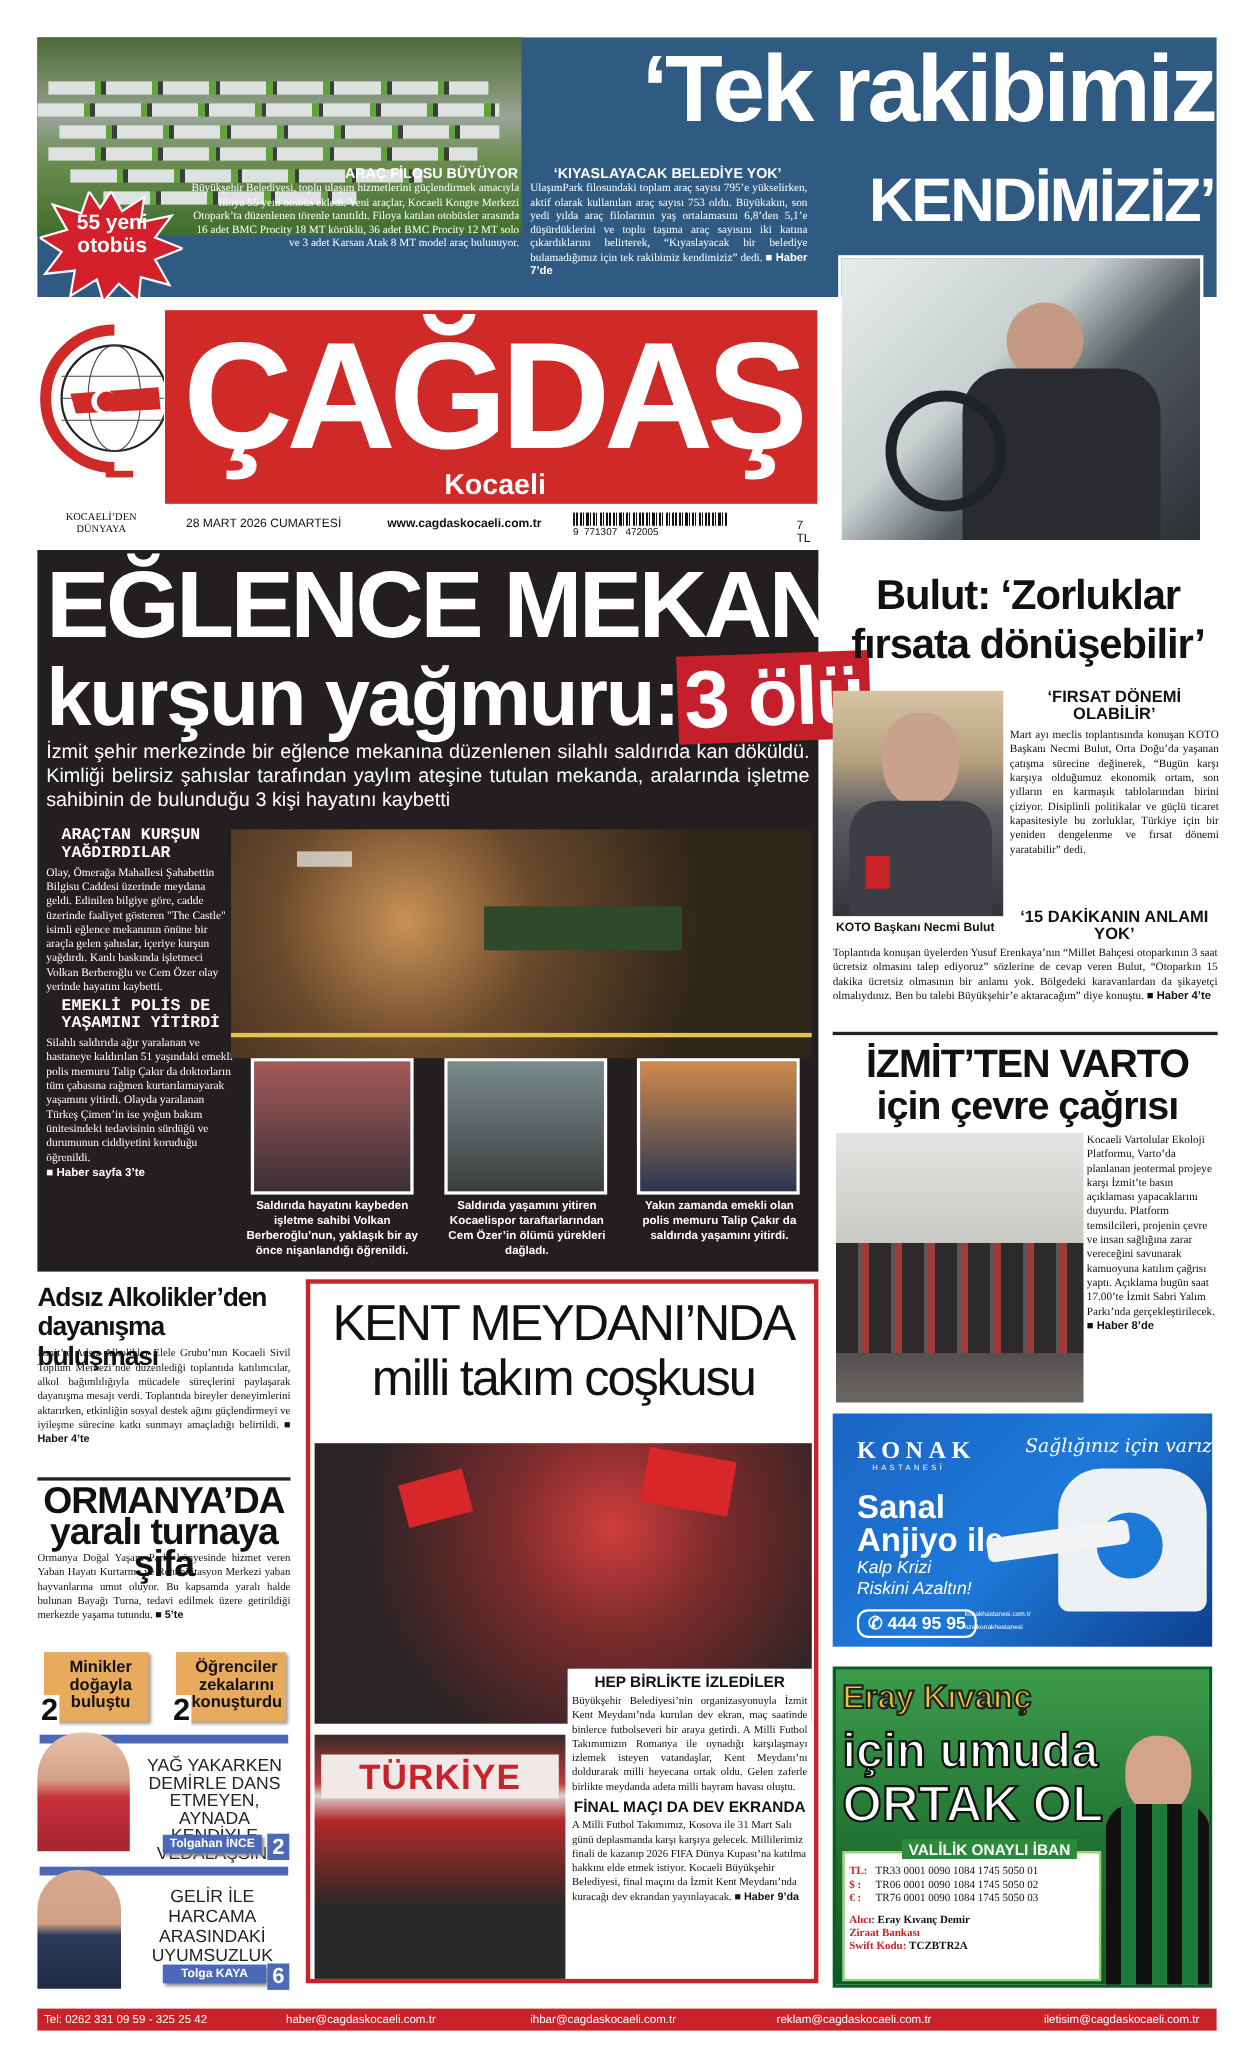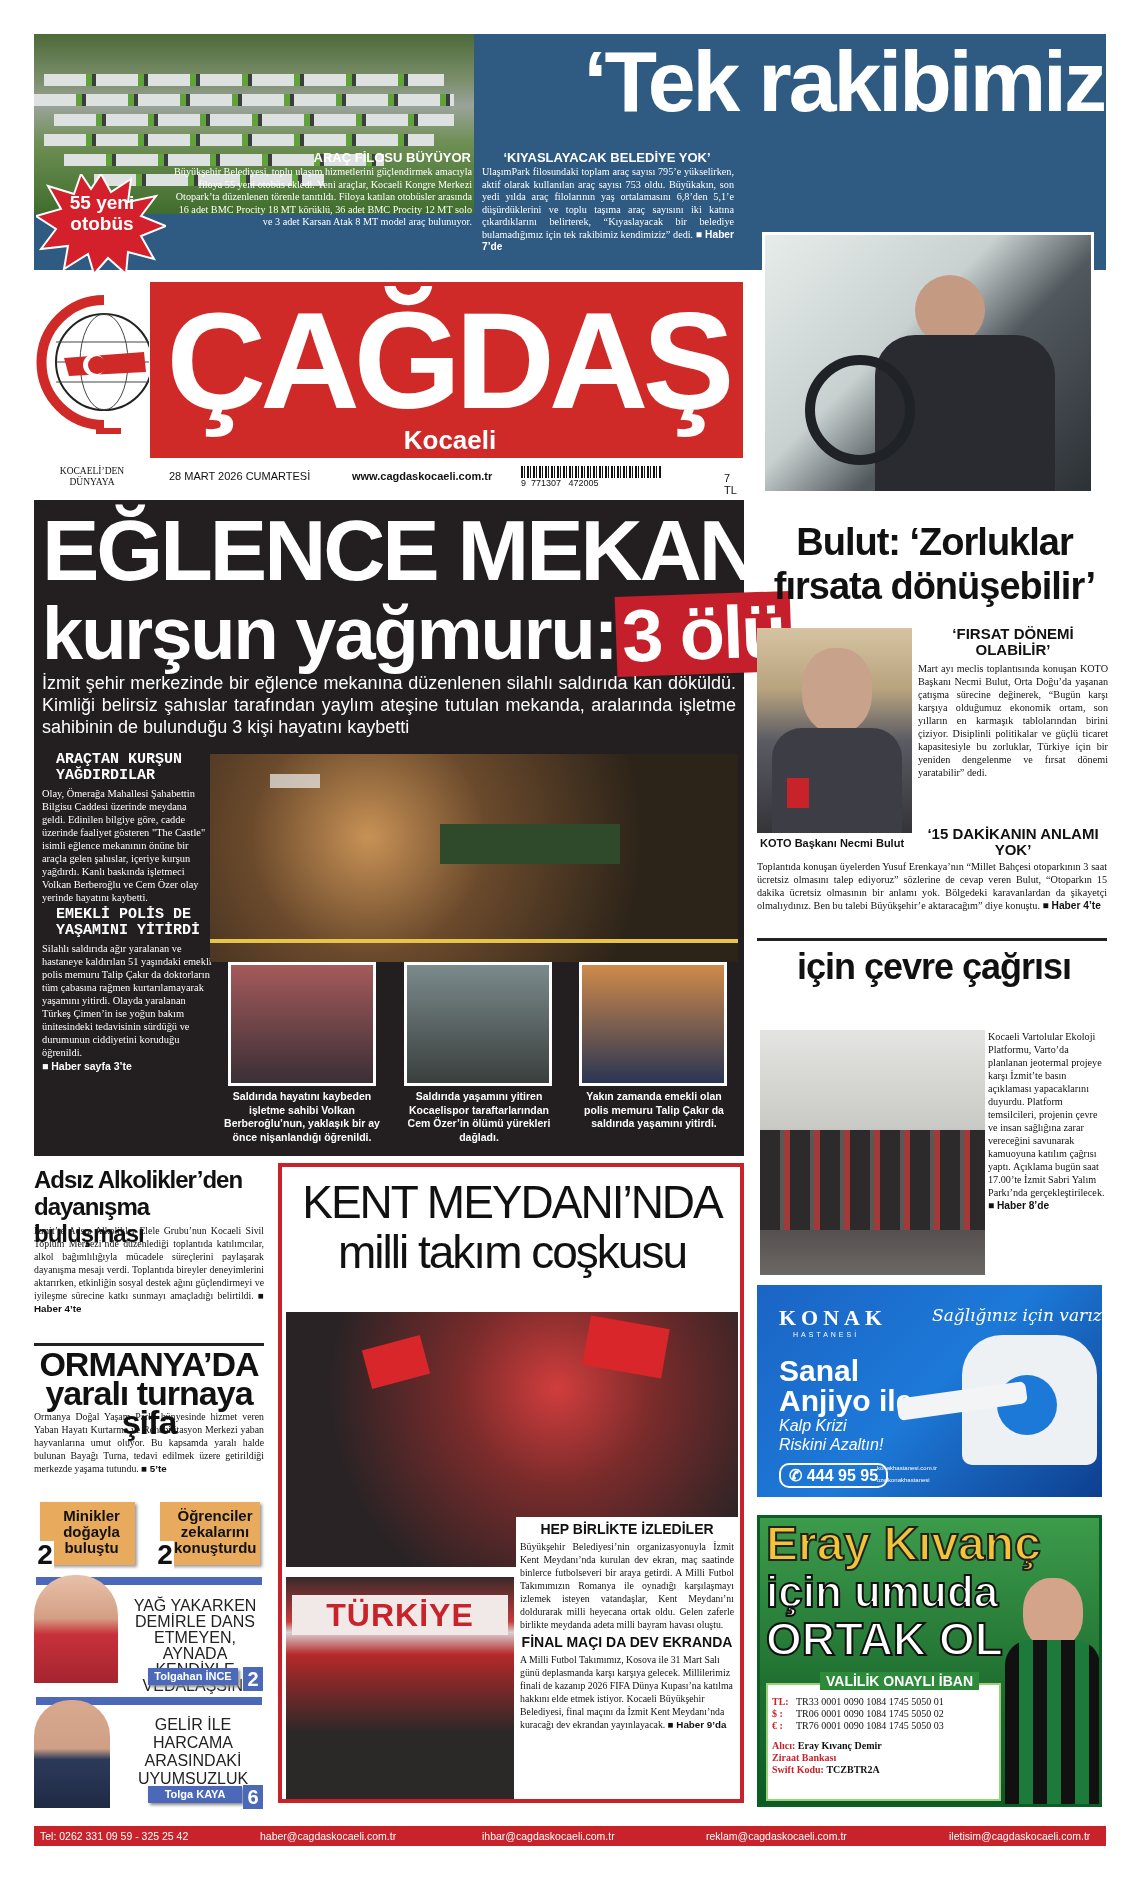--- a/index.html
+++ b/index.html
@@ -77,20 +77,21 @@
     <div class="busrow" style="left:20px;top:80px;width:400px"></div>
     <div class="busrow" style="left:10px;top:100px;width:390px"></div>
     <div class="busrow" style="left:30px;top:120px;width:320px"></div>
     <div class="busrow" style="left:60px;top:140px;width:230px"></div>
   </div>
   <svg id="starburst" class="abs" viewBox="0 0 130 100">
     <polygon points="65,0 75,18 95,5 92,28 120,22 105,42 130,52 105,62 118,85 92,78 90,100 72,84 58,100 52,80 28,95 32,72 5,75 20,55 0,42 25,35 12,12 38,20 45,0 55,15" fill="#d4202b" stroke="#fff" stroke-width="2"></polygon>
   </svg>
   <div class="abs sans" style="left:22px;top:158px;width:92px;color:#fff;font-weight:bold;font-size:19px;line-height:21px;text-align:center">55 yeni otobüs</div>
   <div id="top-head1" class="abs">‘Tek rakibimiz</div>
+  <div id="top-head2" class="abs">KENDİMİZİZ’</div>
   <div class="abs sub-w" style="left:265px;top:116px;width:172px;text-align:right">ARAÇ FİLOSU BÜYÜYOR</div>
   <div class="abs txt-w" style="left:140px;top:132px;width:298px;text-align:right">Büyükşehir Belediyesi, toplu ulaşım hizmetlerini güçlendirmek amacıyla filoya 55 yeni otobüs ekledi. Yeni araçlar, Kocaeli Kongre Merkezi Otopark’ta düzenlenen törenle tanıtıldı. Filoya katılan otobüsler arasında 16 adet BMC Procity 18 MT körüklü, 36 adet BMC Procity 12 MT solo ve 3 adet Karsan Atak 8 MT model araç bulunuyor.</div>
   <div class="abs sub-w" style="left:448px;top:116px;width:250px;text-align:center">‘KIYASLAYACAK BELEDİYE YOK’</div>
   <div class="abs txt-w" style="left:448px;top:132px;width:252px;text-align:justify"><span>UlaşımPark filosundaki toplam araç sayısı 795’e yükselirken, aktif olarak kullanılan araç sayısı 753 oldu. Büyükakın, son yedi yılda araç filolarının yaş ortalamasını 6,8’den 5,1’e düşürdüklerini ve toplu taşıma araç sayısını iki katına çıkardıklarını belirterek, “Kıyaslayacak bir belediye bulamadığımız için tek rakibimiz kendimiziz” dedi.</span> <b class="sans">■ Haber 7’de</b></div>
 </div>
 
 <svg id="logo-globe" class="abs" viewBox="0 0 115 150">
   <path d="M70,10 A62,62 0 1 0 70,135" fill="none" stroke="#cf2a27" stroke-width="10"></path>
   <circle cx="70" cy="72" r="48" fill="#fff" stroke="#222" stroke-width="2"></circle>
   <ellipse cx="70" cy="72" rx="24" ry="48" fill="none" stroke="#444" stroke-width="1"></ellipse>
@@ -155,20 +156,21 @@
   <div class="abs" style="left:30px;top:150px;width:22px;height:30px;background:#c8232b"></div>
 </div>
 <div id="bulut-cap" class="abs">KOTO Başkanı Necmi Bulut</div>
 <div class="abs rh" style="left:918px;top:626px;width:190px">‘FIRSAT DÖNEMİ OLABİLİR’</div>
 <div class="abs body-txt" style="left:918px;top:662px;width:190px;font-size:10.2px;line-height:13px">Mart ayı meclis toplantısında konuşan KOTO Başkanı Necmi Bulut, Orta Doğu’da yaşanan çatışma sürecine değinerek, “Bugün karşı karşıya olduğumuz ekonomik ortam, son yılların en karmaşık tablolarından birini çiziyor. Disiplinli politikalar ve güçlü ticaret kapasitesiyle bu zorluklar, Türkiye için bir yeniden dengelenme ve fırsat dönemi yaratabilir” dedi.</div>
 <div class="abs rh" style="left:918px;top:826px;width:190px">‘15 DAKİKANIN ANLAMI YOK’</div>
 <div class="abs body-txt" style="left:757px;top:860px;width:350px;font-size:10.2px;line-height:13px"><span>Toplantıda konuşan üyelerden Yusuf Erenkaya’nın “Millet Bahçesi otoparkının 3 saat ücretsiz olmasını talep ediyoruz” sözlerine de cevap veren Bulut, “Otoparkın 15 dakika ücretsiz olmasının bir anlamı yok. Bölgedeki karavanlardan da şikayetçi olmalıydınız. Ben bu talebi Büyükşehir’e aktaracağım” diye konuştu.</span> <b class="sans">■ Haber 4’te</b></div>
 <div class="abs" style="left:757px;top:938px;width:350px;height:3px;background:#222"></div>
 
 <div id="varto-h" class="abs">
+  <div>İZMİT’TEN VARTO</div>
   <div>için çevre çağrısı</div>
 </div>
 <div id="varto-photo" class="abs photo">
   <div class="abs" style="left:0;top:100px;width:225px;height:100px;background:repeating-linear-gradient(90deg,#2d2a2c 0 20px,#5c5654 20px 24px,#a33a3a 24px 30px)"></div>
 </div>
 <div class="abs body-txt" style="left:988px;top:1030px;width:120px;font-size:10.2px;line-height:13px;text-align:left"><span>Kocaeli Vartolular Ekoloji Platformu, Varto’da planlanan jeotermal projeye karşı İzmit’te basın açıklaması yapacaklarını duyurdu. Platform temsilcileri, projenin çevre ve insan sağlığına zarar vereceğini savunarak kamuoyuna katılım çağrısı yaptı. Açıklama bugün saat 17.00’te İzmit Sabri Yalım Parkı’nda gerçekleştirilecek.</span><br><b class="sans">■ Haber 8’de</b></div>
 
 <div id="konak-ad" class="abs">
   <div class="abs" style="left:22px;top:20px;font-family:'Liberation Serif',serif;font-size:22px;letter-spacing:5px;font-weight:bold">KONAK</div>
   <div class="abs sans" style="left:36px;top:46px;font-size:7px;letter-spacing:3px">HASTANESİ</div>
@@ -180,21 +182,21 @@
   <div class="abs sans" style="left:22px;top:178px;border:2px solid #fff;border-radius:10px;padding:1px 8px;font-size:16px;font-weight:bold"><span>✆ </span><span>444 95 95</span></div>
   <div class="abs sans" style="left:120px;top:180px;font-size:6px">konakhastanesi.com.tr</div>
   <div class="abs sans" style="left:120px;top:192px;font-size:6px">ozelkonakhastanesi</div>
   <div class="abs" style="left:205px;top:50px;width:135px;height:130px;border-radius:40px 40px 10px 10px;background:#eef1f4">
     <div class="abs" style="left:35px;top:40px;width:60px;height:60px;border-radius:50%;background:#1d79d8"></div>
   </div>
   <div class="abs" style="left:140px;top:105px;width:130px;height:22px;border-radius:6px;background:#f3f4f6;transform:rotate(-8deg)"></div>
 </div>
 
 <div id="eray-ad" class="abs">
-  <div class="abs sans" style="left:6px;top:2px;width:330px;font-size:48px;font-weight:bold;line-height:48px;color:#f1c43a;-webkit-text-stroke:2px #222">Eray Kıvanç</div>
+  <div class="abs sans" style="left:6px;top:2px;width:330px;font-size:30px;font-weight:bold;line-height:48px;color:#f1c43a;-webkit-text-stroke:2px #222">Eray Kıvanç</div>
   <div class="abs sans" style="left:6px;top:50px;width:250px;font-size:44px;font-weight:bold;line-height:48px;color:#fff;-webkit-text-stroke:2px #111">için umuda</div>
   <div class="abs sans" style="left:6px;top:96px;width:250px;font-size:46px;font-weight:bold;line-height:50px;color:#fff;-webkit-text-stroke:2px #111">ORTAK OL</div>
   <div class="abs" style="left:6px;top:165px;width:235px;height:118px;background:#fff;border:2px solid #9ad27a"></div>
   <div class="abs sans" style="left:60px;top:154px;background:#2d8a3a;color:#fff;font-weight:bold;font-size:14px;padding:1px 6px">VALİLİK ONAYLI İBAN</div>
   <div class="abs" style="left:12px;top:178px;width:230px;font-size:10px;line-height:12px">
     <div><b style="color:#c8232b;display:inline-block;width:24px">TL:</b><span>TR33 0001 0090 1084 1745 5050 01</span></div>
     <div><b style="color:#c8232b;display:inline-block;width:24px">$ :</b><span>TR06 0001 0090 1084 1745 5050 02</span></div>
     <div><b style="color:#c8232b;display:inline-block;width:24px">€ :</b><span>TR76 0001 0090 1084 1745 5050 03</span></div>
     <div style="margin-top:8px"><b style="color:#c8232b">Alıcı:</b> <b>Eray Kıvanç Demir</b></div>
     <div><b style="color:#c8232b">Ziraat Bankası</b></div>

